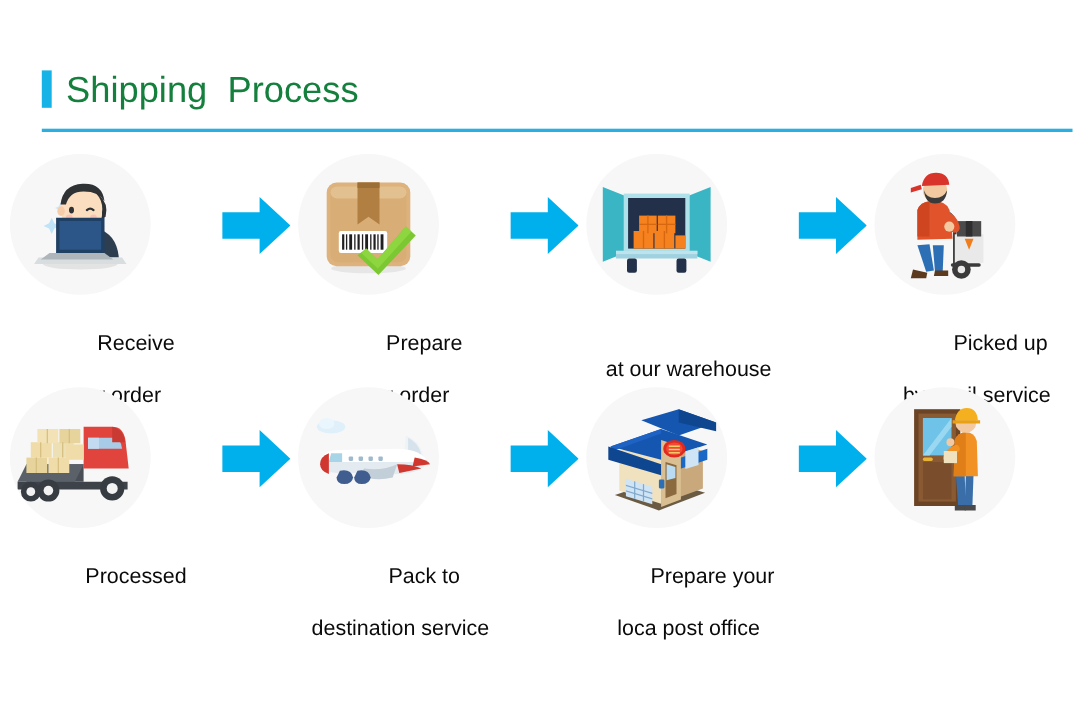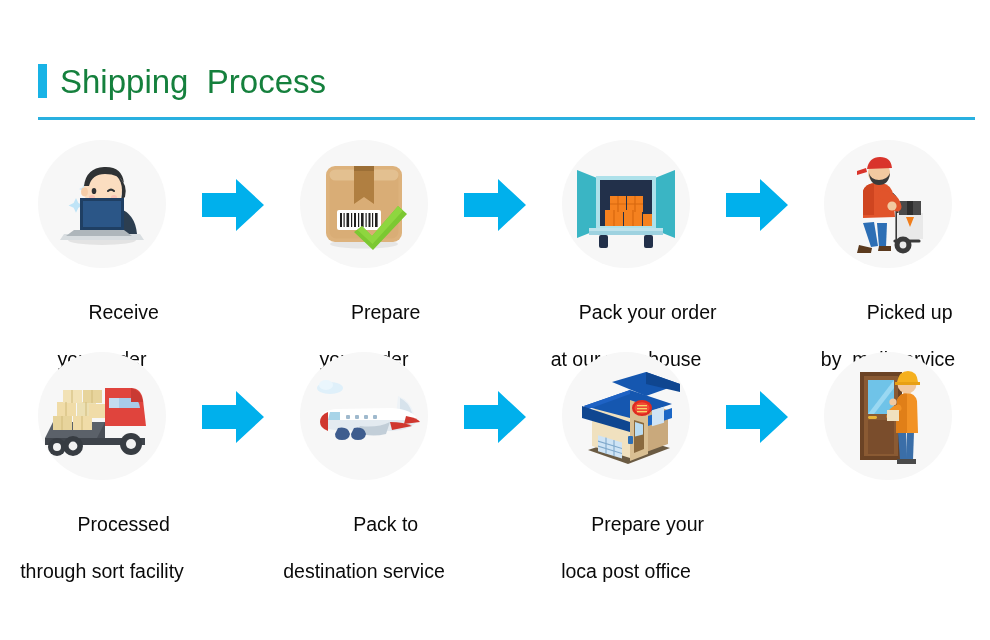--- a/index.html
+++ b/index.html
@@ -65,21 +65,20 @@
   .row {
     display: flex;
     align-items: flex-start;
     justify-content: center;
     height: 212px;
   }
   .step {
     width: 186px;
     display: flex;
     flex-direction: column;
-    align-items: center;
     flex: 0 0 auto;
   }
   .arrow-cell {
     width: 76px;
     height: 130px;
     display: flex;
     align-items: center;
     justify-content: center;
     flex: 0 0 auto;
   }
@@ -246,21 +245,20 @@
           </g>
 
           <rect x="20" y="76" width="74" height="7" fill="#9ed2e0"></rect>
           <rect x="20" y="76" width="74" height="3" fill="#bfe3ec"></rect>
 
           <rect x="30" y="83" width="9" height="13" rx="2" fill="#22304a"></rect>
           <rect x="75" y="83" width="9" height="13" rx="2" fill="#22304a"></rect>
         </svg>
       </div>
       <div class="caption">
-        <span>Pack your order</span>
         <span class="l2">at our warehouse</span>
       </div>
     </div>
 
     <div class="arrow-cell">
       <svg class="arrow" viewBox="0 0 62 56">
         <path d="M0 16 L34 16 L34 2 L62 28 L34 54 L34 40 L0 40 Z" fill="#00b0ec"></path>
       </svg>
     </div>
 
@@ -343,21 +341,20 @@
           <circle cx="88" cy="80" r="11" fill="#373c42"></circle>
           <circle cx="88" cy="80" r="5" fill="#f2f2f2"></circle>
           <circle cx="30" cy="82" r="10" fill="#373c42"></circle>
           <circle cx="30" cy="82" r="4.4" fill="#f2f2f2"></circle>
           <circle cx="14" cy="83" r="9" fill="#373c42"></circle>
           <circle cx="14" cy="83" r="4" fill="#f2f2f2"></circle>
         </svg>
       </div>
       <div class="caption">
         <span>Processed</span>
-        <span class="l2">through sort facility</span>
       </div>
     </div>
 
     <div class="arrow-cell">
       <svg class="arrow" viewBox="0 0 62 56">
         <path d="M0 16 L34 16 L34 2 L62 28 L34 54 L34 40 L0 40 Z" fill="#00b0ec"></path>
       </svg>
     </div>
 
     <div class="step">

